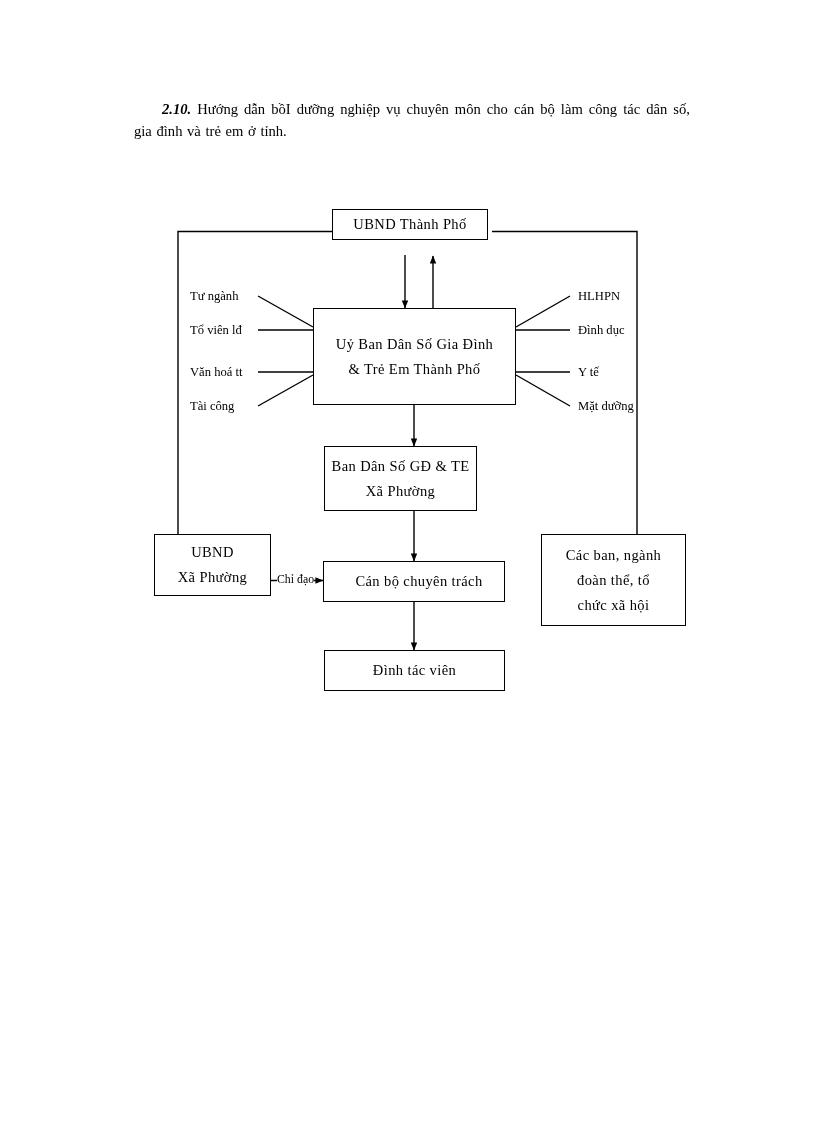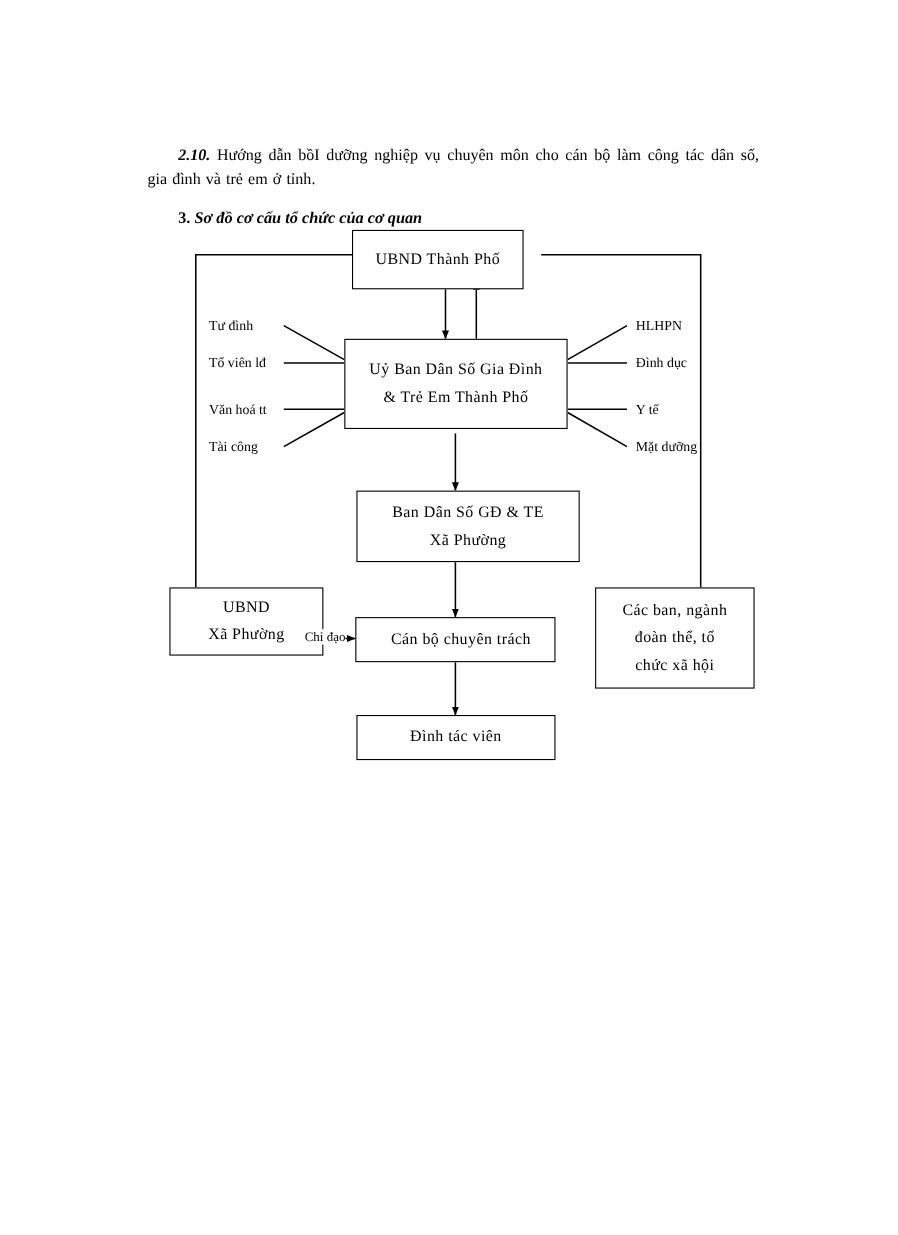--- a/index.html
+++ b/index.html
@@ -15,21 +15,20 @@
     color: #000000;
     overflow: hidden;
   }
 
   
   .text-block {
     position: absolute;
     left: 134px;
     top: 98px;
     width: 556px;
-    margin-top: 32px;
   }
   .para {
     font-size: 14.6px;
     line-height: 22px;
     text-align: justify;
     text-indent: 28px;
     margin: 0;
     word-spacing: 1px;
   }
   .para b {
@@ -95,21 +94,20 @@
     width: 816px; height: 1123px;
     z-index: 1;
     overflow: visible;
   }
 </style>
 </head>
 <body>
 
 <div class="text-block">
   <p class="para"><b>2.10.</b><span> Hướng dẫn bồI dưỡng nghiệp vụ chuyên môn cho cán bộ làm công tác dân số, gia đình và trẻ em ở tỉnh.</span></p>
-  <p class="heading"><span class="num">3.</span><span> Sơ đồ cơ cấu tổ chức của cơ quan</span></p>
 </div>
 
 <div id="diagram">
 
   <svg class="wires" viewBox="0 0 816 1123">
     <defs>
       <marker id="arrow" markerWidth="9" markerHeight="9" refX="7.6" refY="3.2" orient="auto" markerUnits="userSpaceOnUse">
         <path d="M0,0 L8,3.2 L0,6.4 z" fill="#000"></path>
       </marker>
       <marker id="arrowrev" markerWidth="9" markerHeight="9" refX="7.6" refY="3.2" orient="auto" markerUnits="userSpaceOnUse">
@@ -138,54 +136,54 @@
       <path d="M258,372 L313,372"></path>
       <path d="M258,406 L313,375"></path>
 
       <path d="M516,327 L570,296"></path>
       <path d="M516,330 L570,330"></path>
       <path d="M516,372 L570,372"></path>
       <path d="M516,375 L570,406"></path>
     </g>
   </svg>
 
-  <div class="node" style="left:320px; top:209px; width:156px; height:54px;">
+  <div class="node" style="left:332px; top:209px; width:156px; height:31px;">
     <span class="ln">UBND  Thành  Phố</span>
   </div>
 
-  <div class="node" style="left:313px; top:308px; width:203px; height:82px;">
+  <div class="node" style="left:313px; top:308px; width:203px; height:97px;">
     <span class="ln">Uỷ Ban Dân Số Gia Đình</span>
     <span class="ln">&amp; Trẻ Em Thành  Phố</span>
   </div>
 
-  <div class="node" style="left:324px; top:446px; width:203px; height:65px;">
+  <div class="node" style="left:324px; top:446px; width:153px; height:65px;">
     <span class="ln">Ban Dân Số GĐ &amp; TE</span>
     <span class="ln">Xã Phường</span>
   </div>
 
-  <div class="node" style="left:154px; top:534px; width:140px; height:62px;align-items:center;">
+  <div class="node" style="left:154px; top:534px; width:117px; height:62px;align-items:center;">
     <span class="ln">UBND</span>
     <span class="ln">Xã Phường</span>
   </div>
 
   <div class="node" style="left:323px; top:561px; width:182px; height:41px;padding-left:10px;">
     <span class="ln">Cán bộ chuyên  trách</span>
   </div>
 
   <div class="node" style="left:324px; top:650px; width:181px; height:41px;">
     <span class="ln">Đình tác viên</span>
   </div>
 
   <div class="node" style="left:541px; top:534px; width:145px; height:92px;">
     <span class="ln">Các ban, ngành</span>
     <span class="ln">đoàn thể, tổ</span>
     <span class="ln">chức xã hội</span>
   </div>
 
-  <div class="side-label" style="left:190px; top:288px;">Tư đình</div>
+  <div class="side-label" style="left:190px; top:288px;">Tư ngành</div>
   <div class="side-label" style="left:190px; top:322px;">Tổ viên lđ</div>
   <div class="side-label" style="left:190px; top:364px;">Văn hoá tt</div>
   <div class="side-label" style="left:190px; top:398px;">Tài công</div>
 
   <div class="side-label" style="left:578px; top:288px;">HLHPN</div>
   <div class="side-label" style="left:578px; top:322px;">Đình  dục</div>
   <div class="side-label" style="left:578px; top:364px;">Y tế</div>
   <div class="side-label" style="left:578px; top:398px;">Mặt dưỡng</div>
 
   <div class="edge-label" style="left:277px; top:540px;margin-top:32px;">Chỉ đạo</div>

